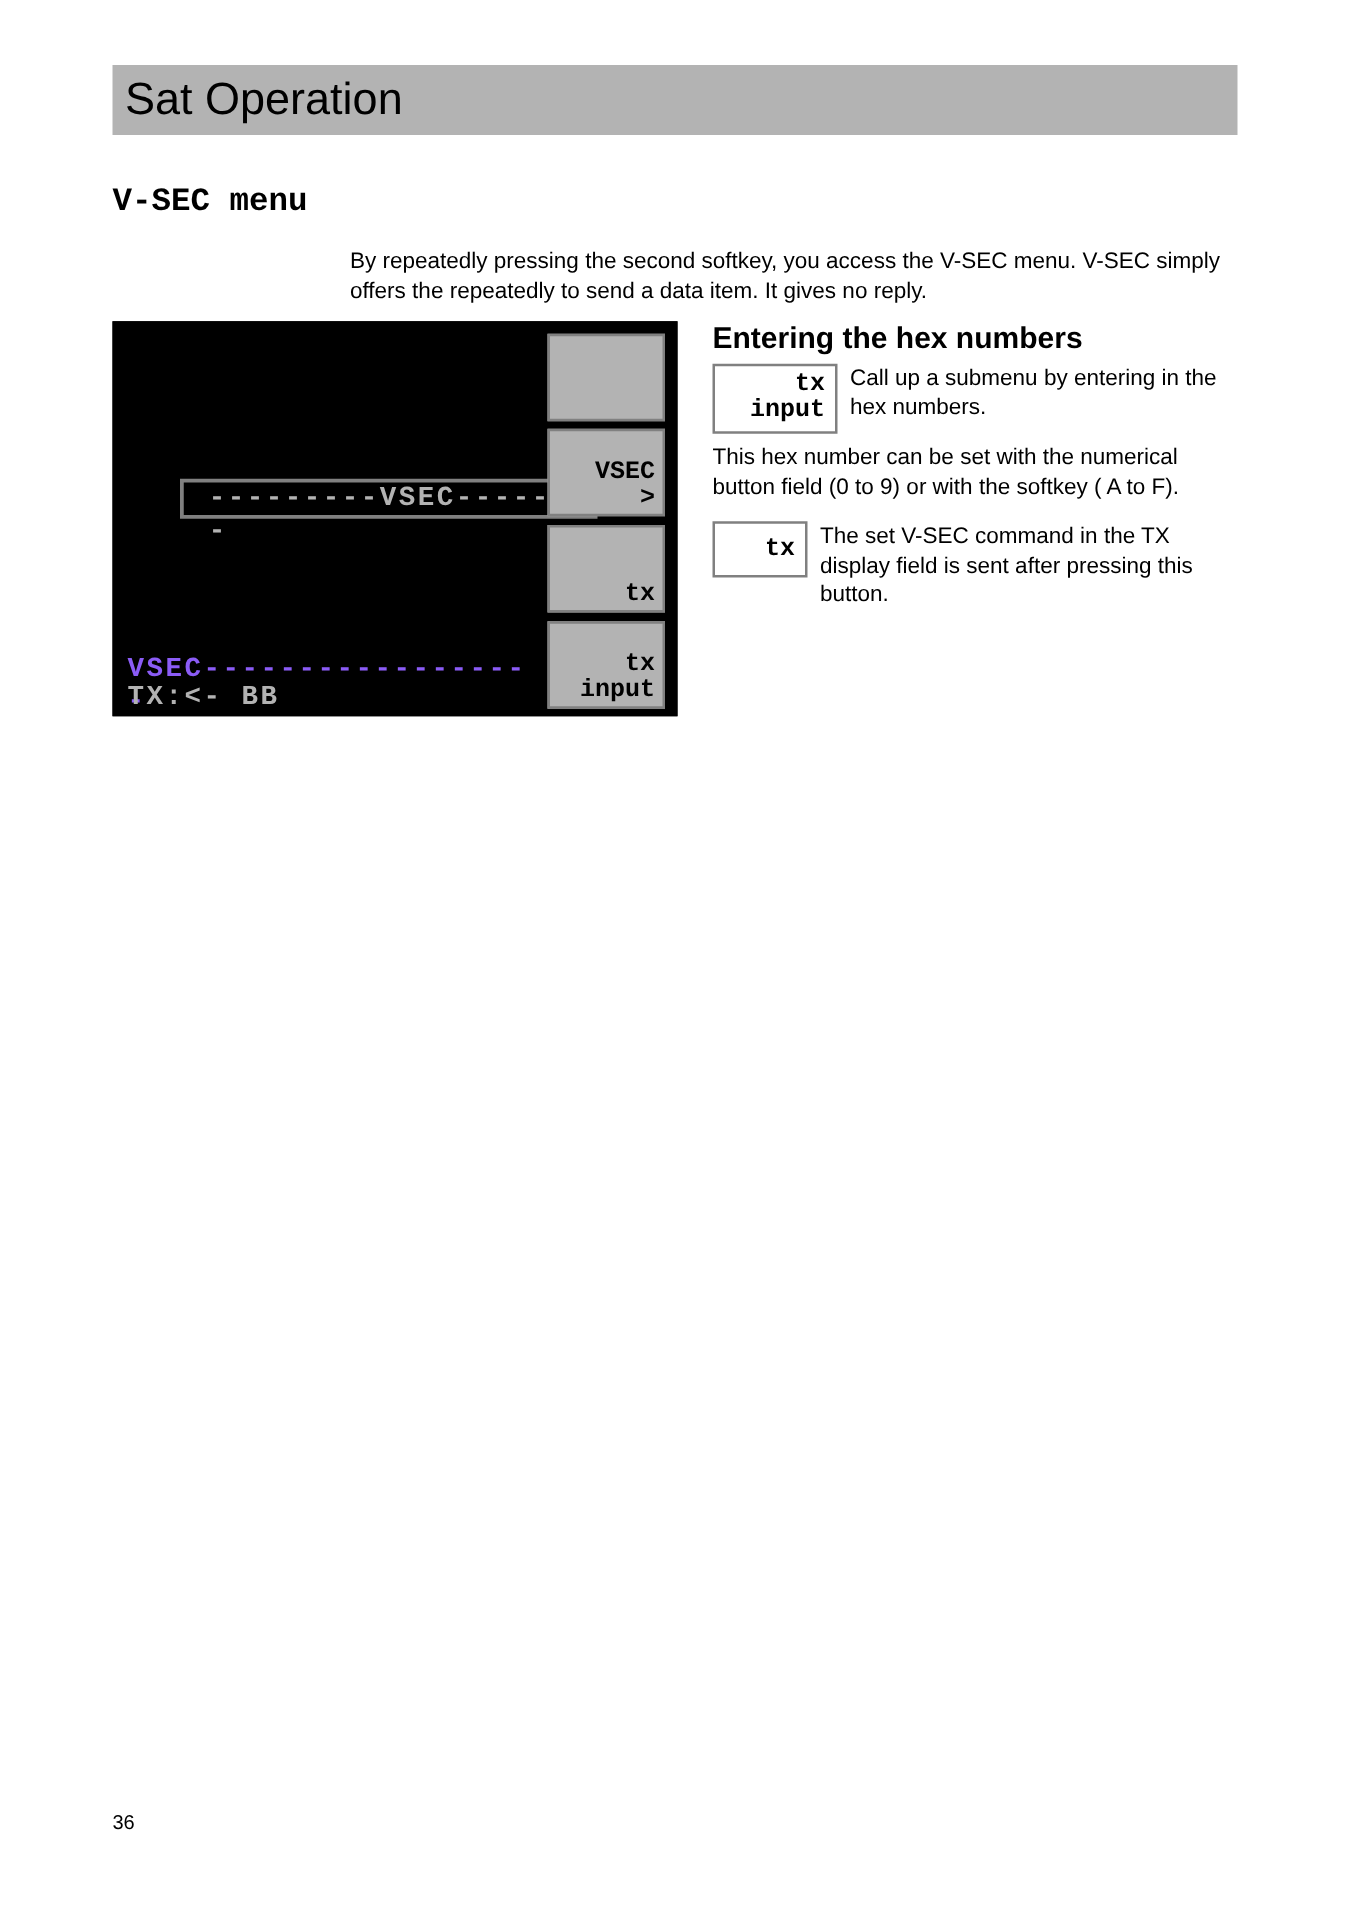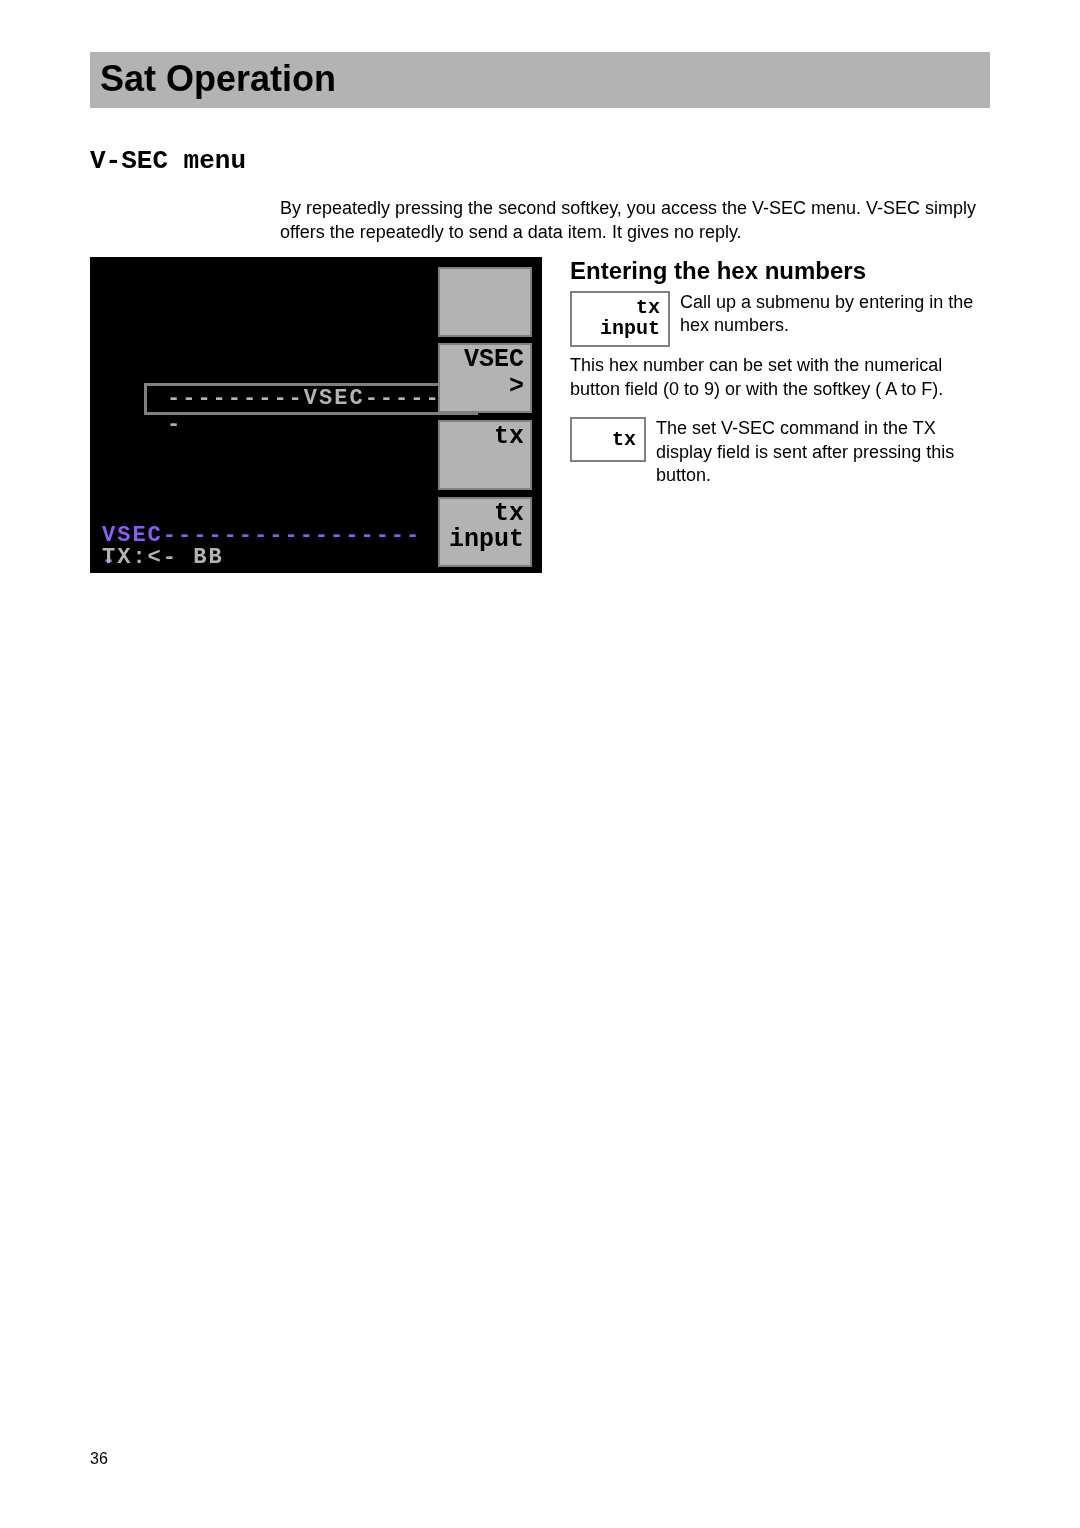--- a/index.html
+++ b/index.html
@@ -19,21 +19,21 @@
     padding: 52px 90px 0 90px;
   }
   .banner {
     background: #b3b3b3;
     padding: 6px 10px 8px 10px;
     margin-bottom: 38px;
   }
   .banner h1 {
     margin: 0;
     font-size: 36px;
-    font-weight: bold;
+    font-weight: normal;
   }
   .section-title {
     font-size: 26px;
     font-weight: bold;
     margin: 0 0 20px 0;
     font-family: Liberation Mono, monospace;
   }
   .intro {
     font-size: 18px;
     line-height: 1.35;
@@ -108,23 +108,24 @@
     justify-content: space-between;
   }
   .sk {
     width: 94px;
     height: 70px;
     background: #b3b3b3;
     border: 2px solid #808080;
     box-sizing: border-box;
     display: flex;
     flex-direction: column;
+    justify-content: flex-end;
     align-items: flex-end;
     padding: 2px 6px 2px 4px;
-    font-size: 25px;
+    font-size: 20px;
     font-weight: bold;
     color: #000;
     line-height: 1.05;
   }
   .sk span { display:block; text-align:right; width:100%; }
 
   
   .right-col {
     flex: 1;
     font-size: 18px;

